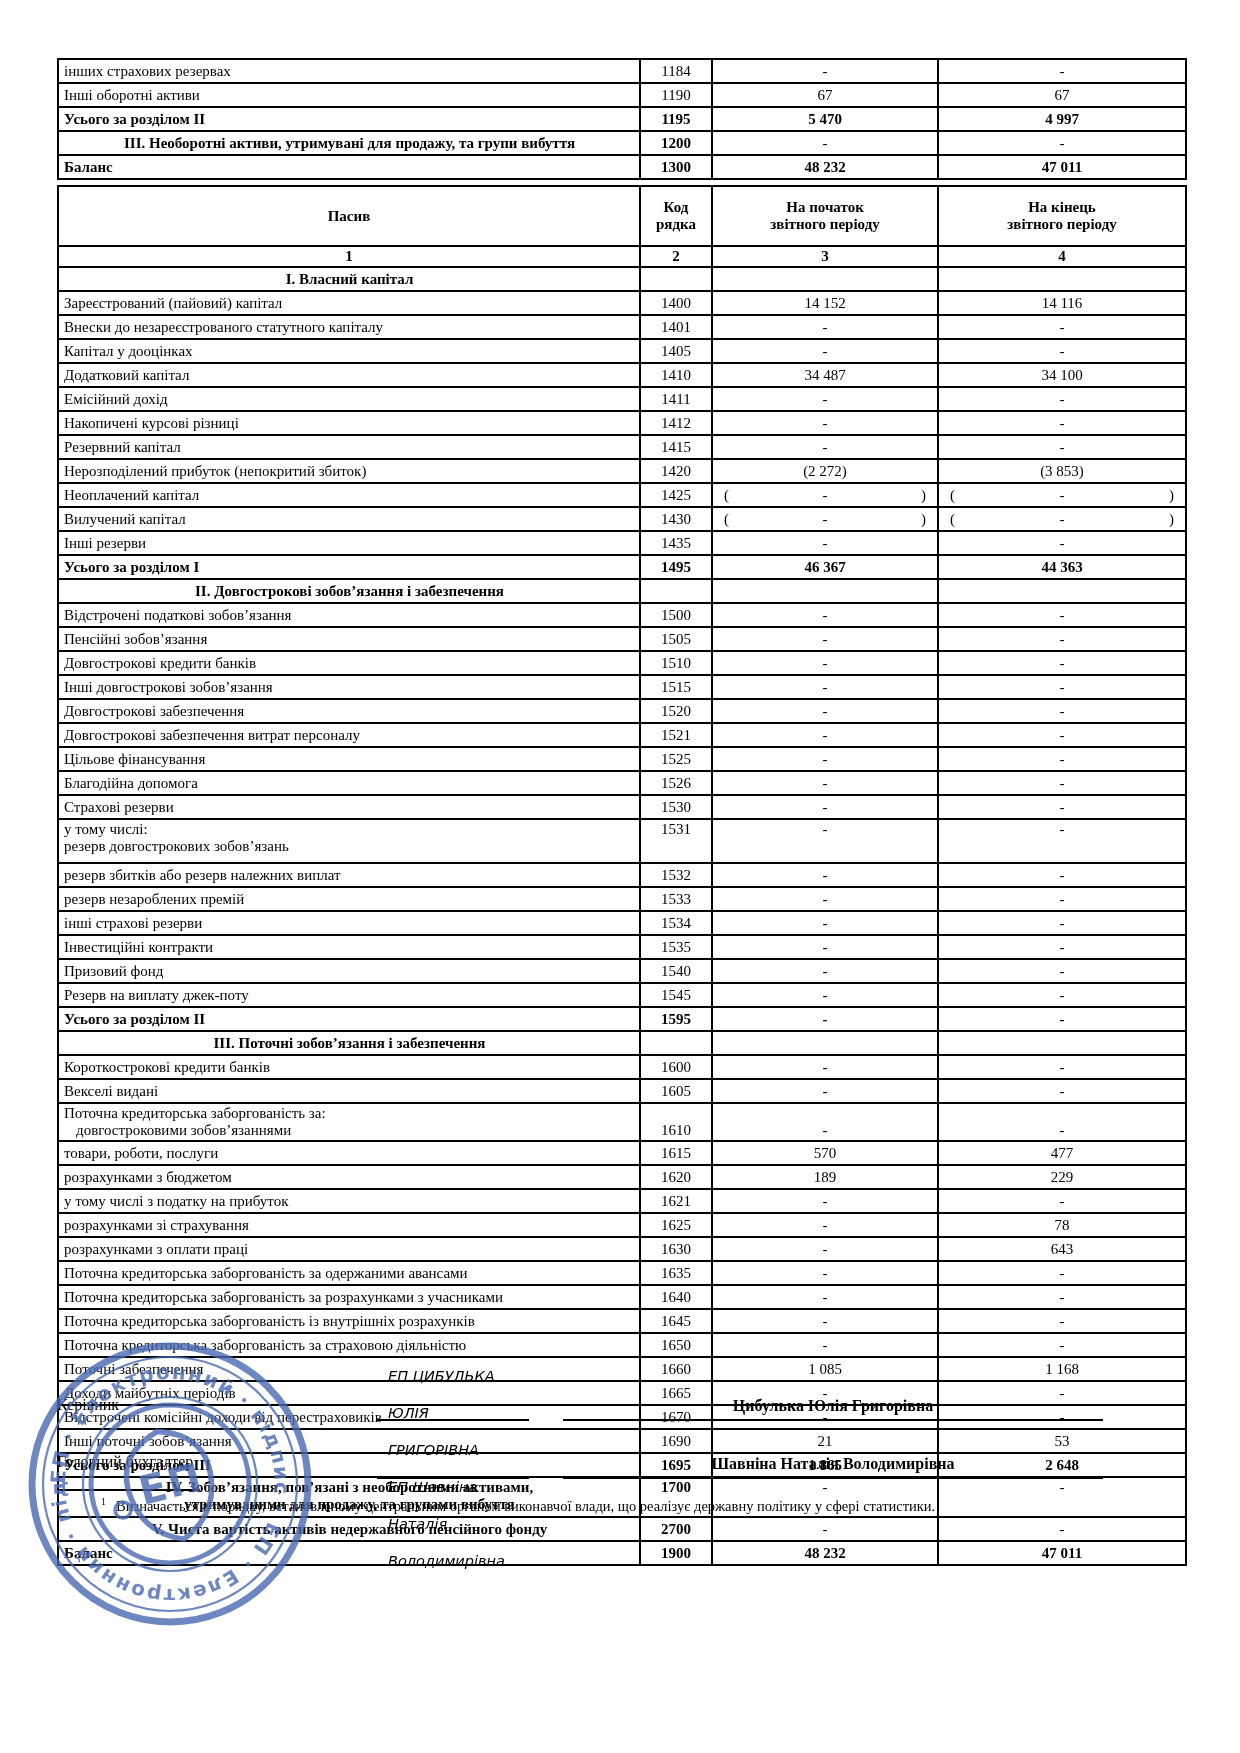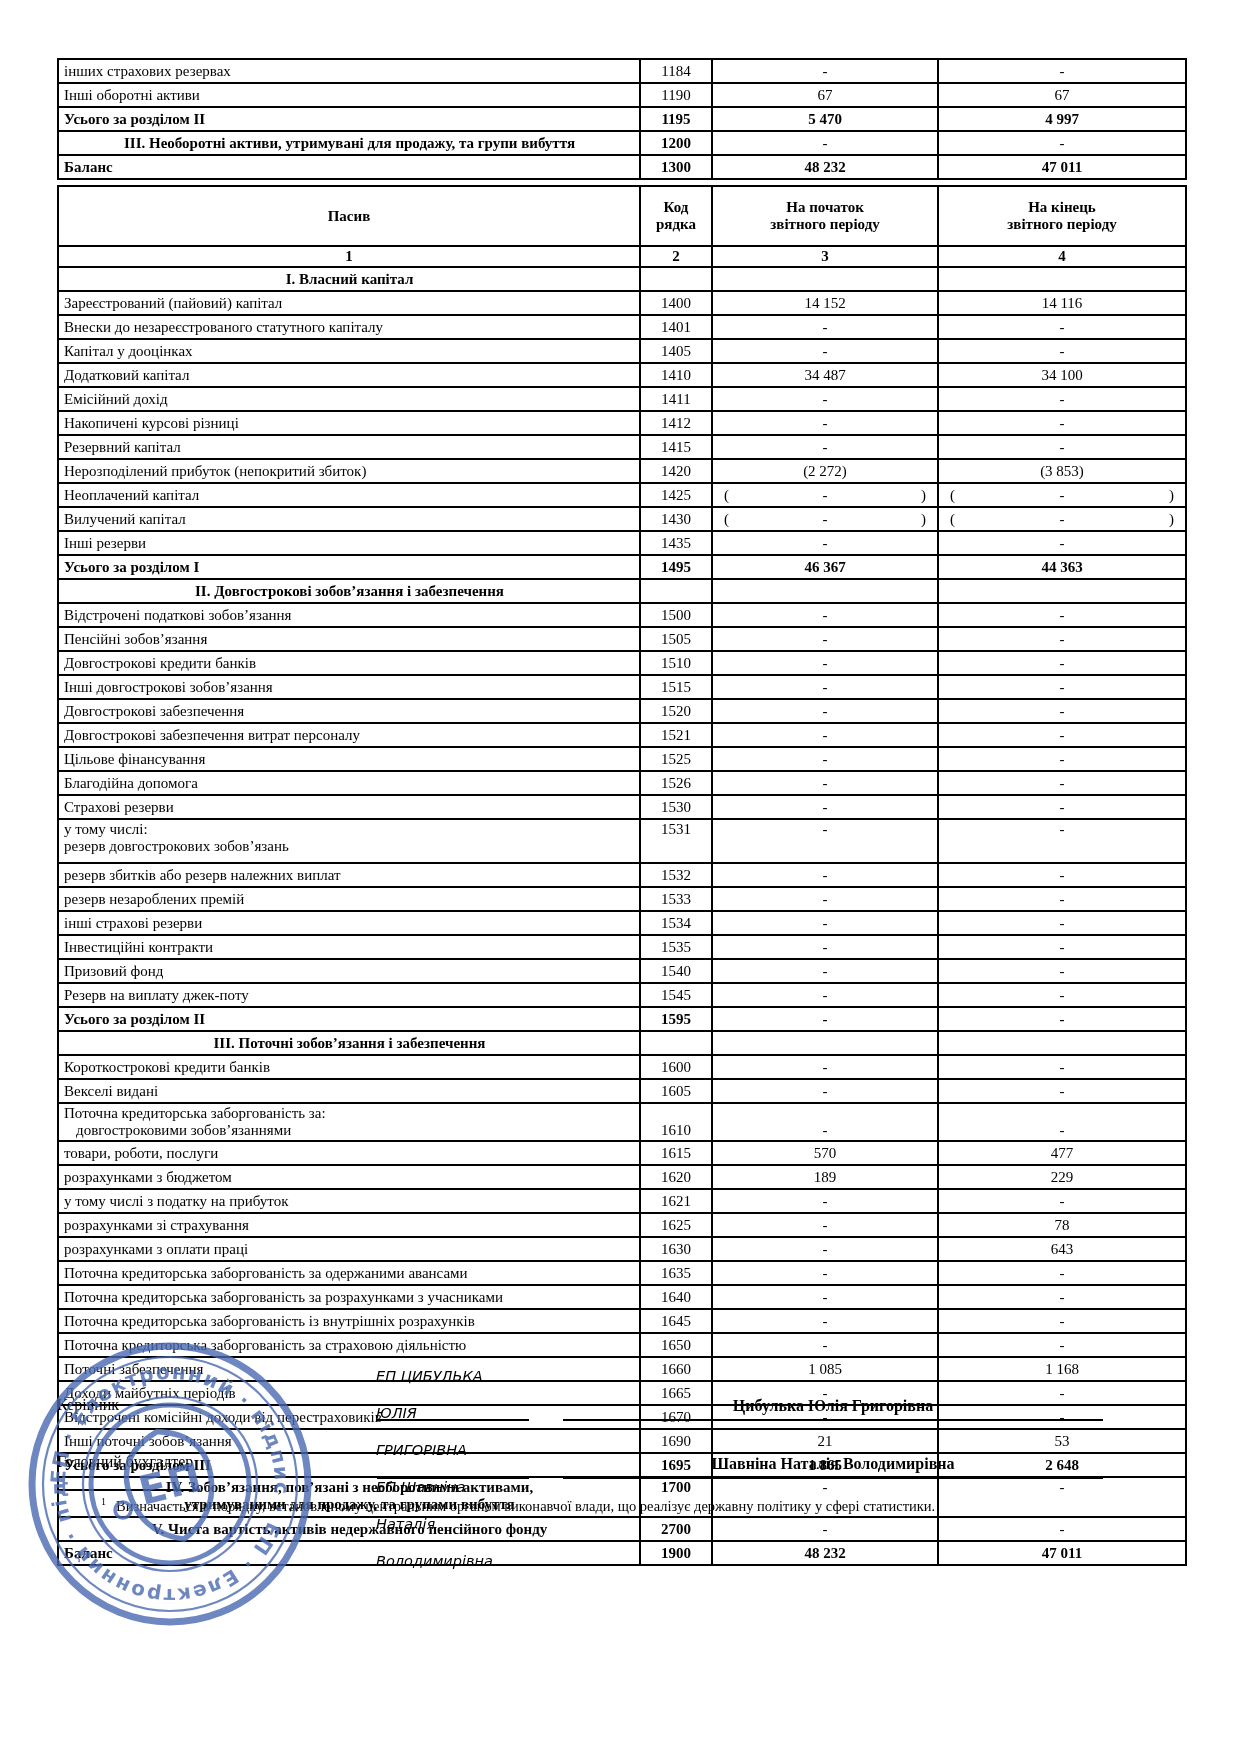--- a/index.html
+++ b/index.html
@@ -561,21 +561,21 @@
           <td class="code">1900</td>
           <td class="val">48 232</td>
           <td class="val">47 011</td>
         </tr>
       </tbody>
   </table>
 
   <div class="abs role" style="left:57px;top:1396px;">Керівник</div>
   <div class="abs role" style="left:57px;top:1453px;">Головний бухгалтер</div>
 
-  <div class="abs ep-text" style="left:376px;top:1348px;">
+  <div class="abs ep-text" style="left:388px;top:1348px;">
     <div>ЕП ЦИБУЛЬКА</div>
     <div>ЮЛІЯ</div>
     <div>ГРИГОРІВНА</div>
     <div>ЕП Шавніна</div>
     <div>Наталія</div>
     <div>Володимирівна</div>
   </div>
 
   <div class="abs name" style="left:563px;top:1455px;width:540px;">Шавніна Наталія Володимирівна</div>
   <div class="abs name" style="left:563px;top:1397px;width:540px;">Цибулька Юлія Григорівна</div>

